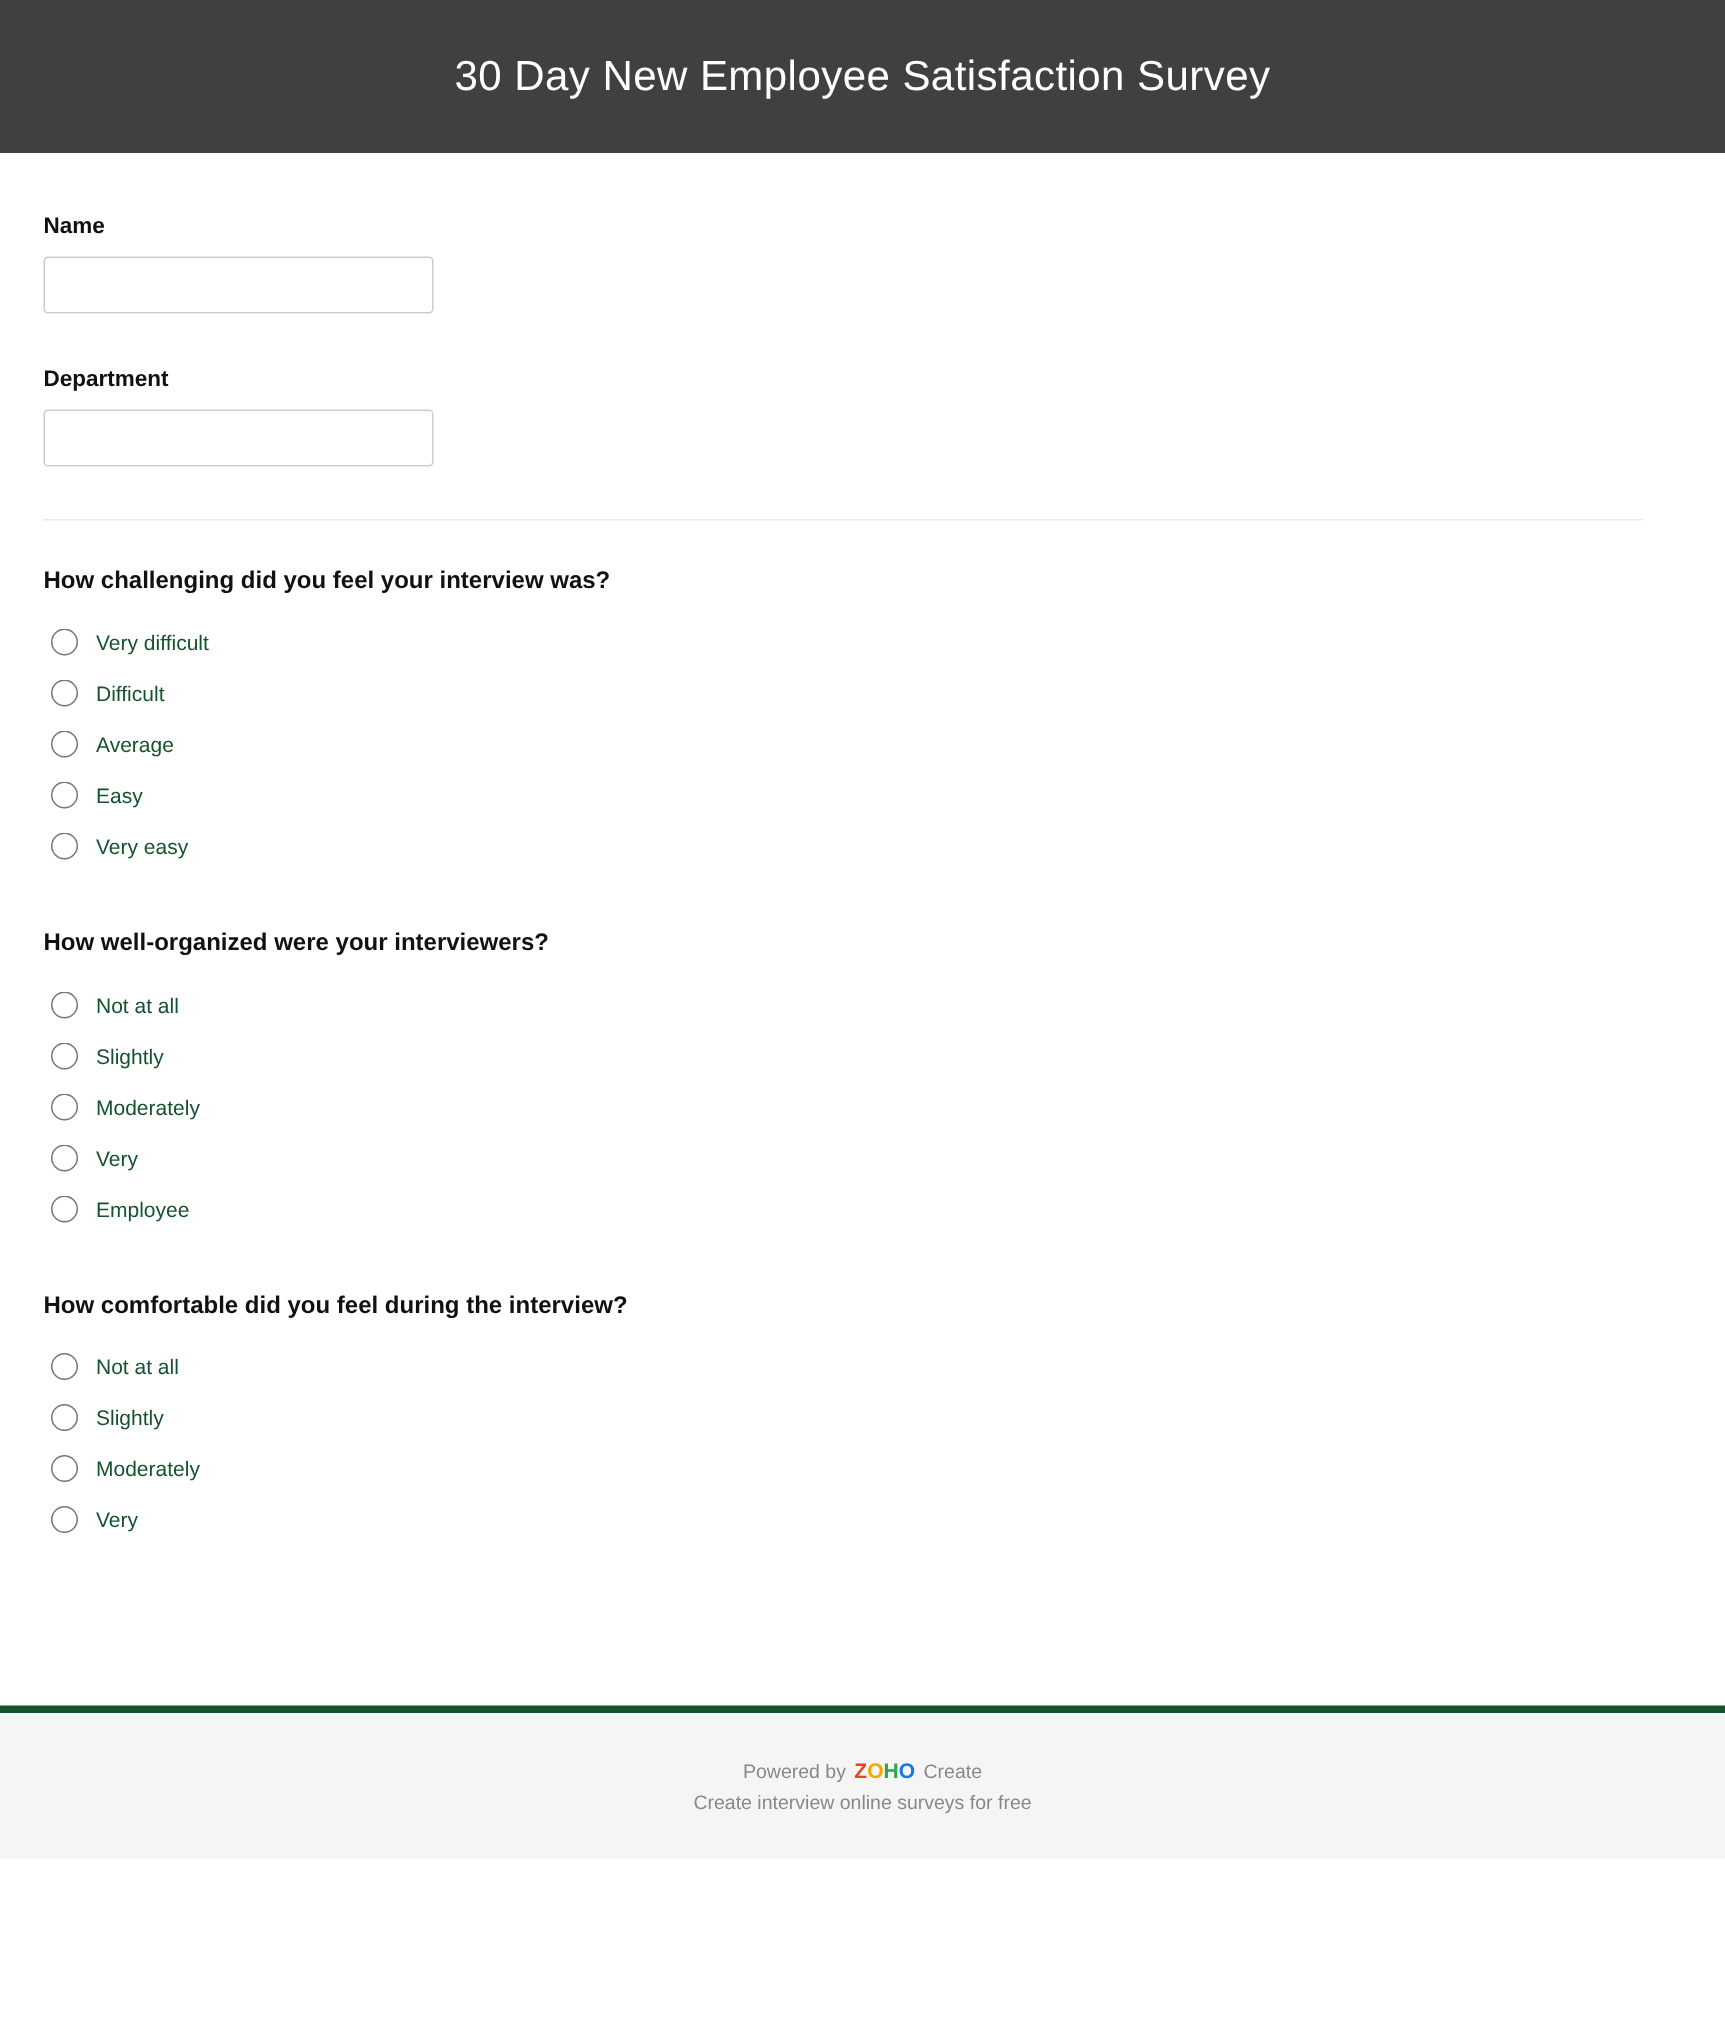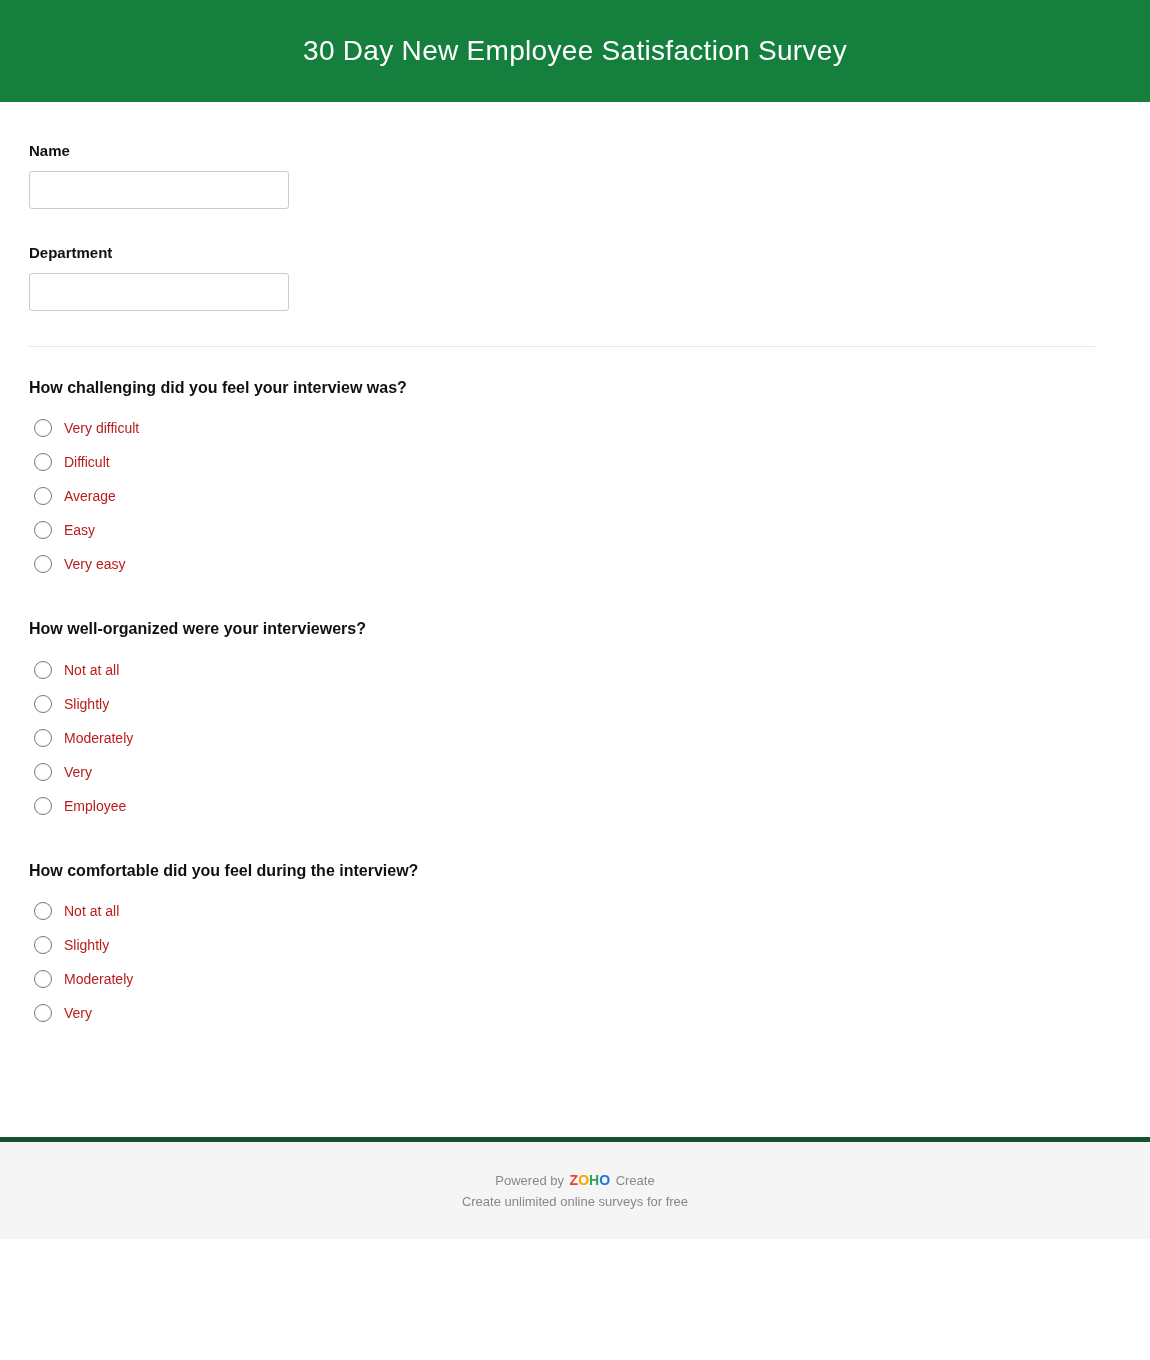--- a/index.html
+++ b/index.html
@@ -10,21 +10,21 @@
 
     body {
       font-family: Arial, sans-serif;
       background: #fff;
       color: #222;
       min-height: 1360px;
       width: 1150px;
     }
 
     .header {
-      background: #15803d;
+      background: #404040;
       padding: 35px 11px;
       text-align: center;
     }
 
     .header h1 {
       color: #fff;
       font-size: 28px;
       font-weight: 400;
       letter-spacing: 0.3px;
     }
@@ -86,21 +86,21 @@
     .radio-option input[type="radio"] {
       width: 18px;
       height: 18px;
       accent-color: #6366e8;
       cursor: pointer;
       flex-shrink: 0;
     }
 
     .radio-option label {
       font-size: 14px;
-      color: #b91c1c;
+      color: #14532d;
       cursor: pointer;
     }
 
     .footer {
       background: #f5f5f5;
       padding: 30px 20px;
       text-align: center;
       border-top: 5px solid #14532d;
       margin-top: 30px;
     }
@@ -236,14 +236,14 @@
   <div class="footer-powered">
     <span>Powered by </span>
     <span class="zoho-logo">
       <span class="zoho-z">Z</span>
         <span class="zoho-o1">O</span>
         <span class="zoho-h">H</span>
         <span class="zoho-o2">O</span>
     </span>
     <span>Create</span>
   </div>
-  <div class="footer-sub">Create unlimited online surveys for free</div>
+  <div class="footer-sub">Create interview online surveys for free</div>
 </div>
 
 </body></html>

